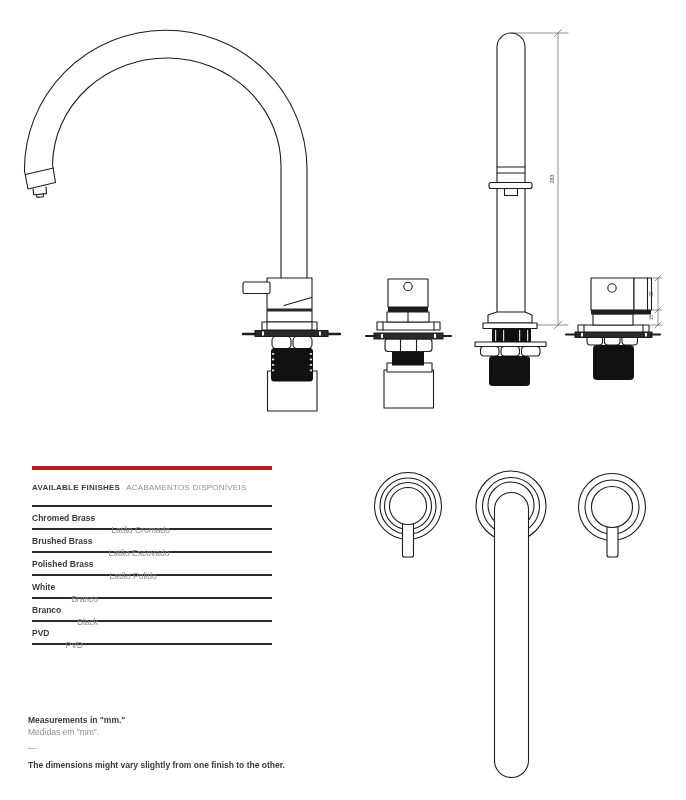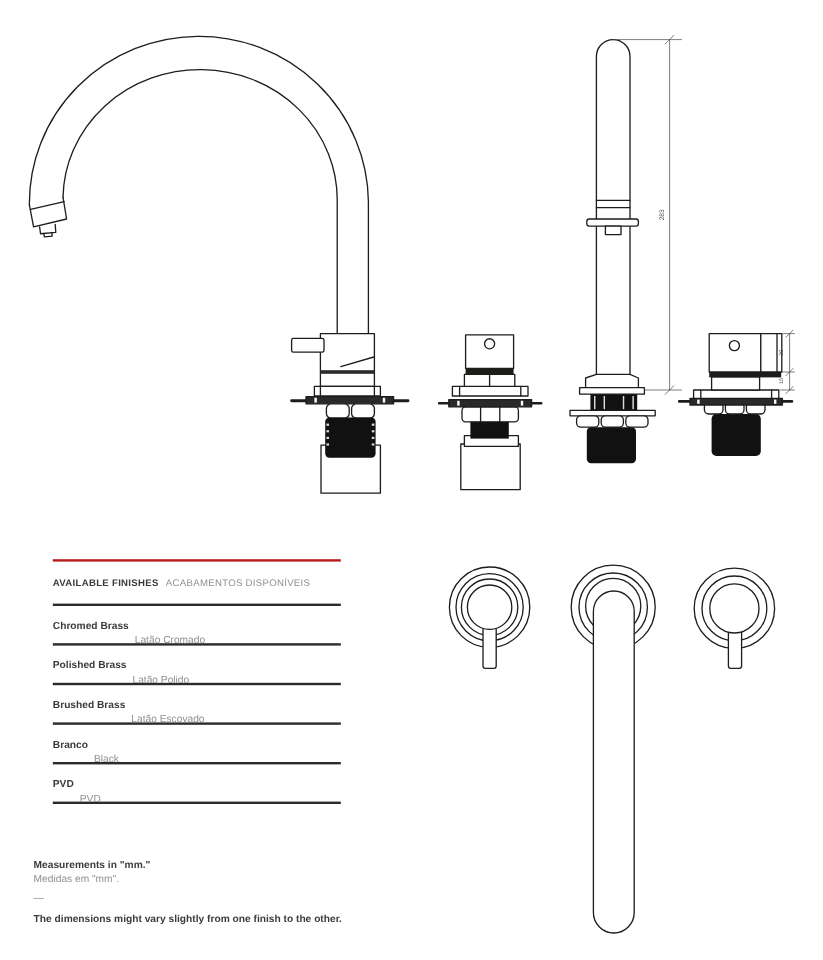--- a/index.html
+++ b/index.html
@@ -5,32 +5,33 @@
   * { margin:0; padding:0; box-sizing:border-box; }
   html,body { background:#fff; }
   .page {
     position:relative; width:686px; height:800px; background:#ffffff;
     font-family:"Liberation Sans", sans-serif; overflow:hidden;
   }
   .drawings { position:absolute; left:0; top:0; width:686px; height:800px; }
 
   
   .finishes-table {
-    position:absolute; left:44px; top:466px; width:240px;
-    border-top:2px solid #b91c1c;
+    position:absolute; left:32px; top:466px; width:240px;
+    border-top:4px solid #b91c1c;
   }
   .t-header {
     height:37px; display:flex; align-items:center;
     border-bottom:2px solid #2b2b2b; letter-spacing:.25px;
   }
   .t-header .en { font-size:8px; font-weight:bold; color:#3b3b3b; }
   .t-header .pt { font-size:8px; color:#8f8f8f; margin-left:6px;text-align:right; }
   .t-row {
-    height:33px; display:flex; align-items:center;
+    height:23px; display:flex; align-items:center;
     border-bottom:2px solid #2b2b2b;
+    gap:11px;
   }
   .t-row .en { font-size:8.5px; font-weight:bold; color:#3b3b3b; }
   .t-row .pt { font-size:8.5px; color:#8f8f8f; margin-left:5px;margin-top:25px; }
 
   
   .notes { position:absolute; left:28px; top:715px; font-size:8.5px; line-height:11.5px; }
   .notes .bold { font-weight:bold; color:#3b3b3b; display:block; }
   .notes .grey { color:#8f8f8f; display:block; }
   .notes .dash { color:#8f8f8f; display:block; margin:5px 0 5px 0; }
 </style>
@@ -214,26 +215,30 @@
   <div class="finishes-table">
     <div class="t-header">
       <span class="en">AVAILABLE FINISHES</span>
       <span class="pt">ACABAMENTOS DISPONÍVEIS</span>
     </div>
     <div class="t-row">
       <span class="en">Chromed Brass</span>
       <span class="pt">Latão Cromado</span>
     </div>
     <div class="t-row">
+      <span class="en">Brushed Brass</span>
+      <span class="pt">Latão Escovado</span>
+    </div>
+    <div class="t-row">
       <span class="en">Polished Brass</span>
       <span class="pt">Latão Polido</span>
     </div>
     <div class="t-row">
-      <span class="en">Brushed Brass</span>
-      <span class="pt">Latão Escovado</span>
+      <span class="en">White</span>
+      <span class="pt">Branco</span>
     </div>
     <div class="t-row">
       <span class="en">Branco</span>
       <span class="pt">Black</span>
     </div>
     <div class="t-row">
       <span class="en">PVD</span>
       <span class="pt">PVD</span>
     </div>
   </div>

